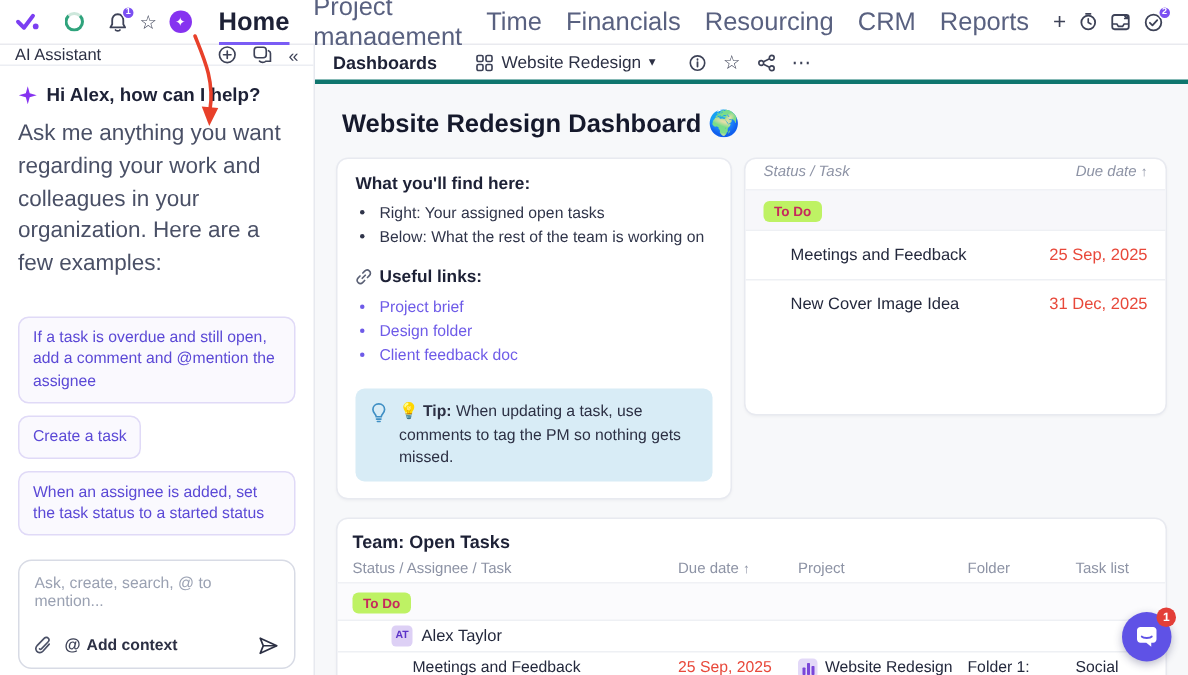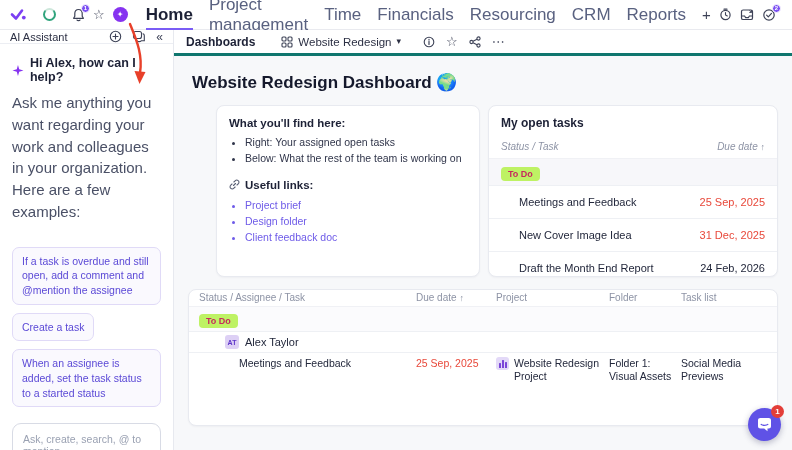--- a/index.html
+++ b/index.html
@@ -38,21 +38,21 @@
     width:17px; height:17px; border-radius:4px; background:#ded5f7; color:#4a3d8f;
     font-size:9px; font-weight:bold; display:flex; align-items:center; justify-content:center; position:relative;
   }
   .avatar-sub { position:absolute; top:-3px; right:-3px; width:7px; height:7px; border-radius:2px;
                 background:#c3b4ef; border:1px solid #fff; }
 
   
   .app-body { display:flex; height:420px; }
 
   
-  .sidebar { width:174px; background:#fff; border-right:1px solid #e7e9ef; display:flex; flex-direction:column; }
+  .sidebar { width:210px; background:#fff; border-right:1px solid #e7e9ef; display:flex; flex-direction:column; }
   .sb-header { height:26px; border-bottom:1px solid #eceef3; display:flex; align-items:center;
                padding:0 10px; gap:10px; }
   .sb-title { font-size:11px; color:#2c3044; }
   .sb-header .spacer { flex:1; }
   .sb-content { flex:1; display:flex; flex-direction:column; justify-content:flex-end; padding:12px; gap:8px; }
   .greeting { display:flex; align-items:center; gap:6px; font-size:12.5px; font-weight:bold; color:#1d2136; }
   .sb-desc { font-size:15px; color:#4a5066; line-height:1.45; margin-bottom:16px; }
   .chip {
     border:1px solid #e0daf7; background:#faf9fe; color:#5b49d6; font-size:10.5px; line-height:1.4;
     border-radius:7px; padding:6px 9px; cursor:pointer;
@@ -76,21 +76,21 @@
   .db-selector span { font-size:11.5px; color:#2c3044; }
   .mh-icons { display:flex; align-items:center; gap:11px; margin-left:14px; }
 
   .content { padding:10px 14px 0; overflow:hidden; flex:1; }
   .page-title { font-size:17px; font-weight:bold; color:#15192c; margin:6px 0 12px 4px; }
 
   .panel { background:#fff; border:1px solid #e8eaf0; border-radius:8px; box-shadow:0 1px 2px rgba(20,20,43,.04); }
   .panels-row { display:flex; gap:8px; }
 
   
-  .info-panel { width:264px; padding:11px 12px;margin-left:28px; }
+  .info-panel { width:264px; padding:11px 12px; }
   .info-title { font-size:11.5px; font-weight:bold; color:#1d2136; }
   .info-list { margin:6px 0 0 16px; }
   .info-list li { font-size:10.5px; color:#30354a; line-height:1.5; }
   .links-title { display:flex; align-items:center; gap:5px; font-size:11.5px; font-weight:bold; color:#1d2136; margin-top:12px; }
   .links-list { margin:6px 0 0 16px; }
   .links-list li { font-size:10.5px; line-height:1.55; color:#6e5be8; }
   .links-list a { color:#6e5be8; text-decoration:none; cursor:pointer; }
   .tip-box { margin-top:14px; background:#d8ecf6; border-radius:6px; padding:8px 9px; display:flex; gap:7px; }
   .tip-text { font-size:10.5px; color:#2c3044; line-height:1.45; }
   .tip-text b { font-weight:bold; }
@@ -343,50 +343,56 @@
             <svg width="11" height="11" viewBox="0 0 11 11">
               <path d="M4.5 6.5 L6.5 4.5 M3 5 L1.8 6.2 C0.8 7.2 0.8 8.6 1.8 9.4 C2.7 10.2 4 10.1 4.9 9.2 L6.1 8 M8 6 L9.2 4.8 C10.2 3.8 10.2 2.4 9.2 1.6 C8.3 0.8 7 0.9 6.1 1.8 L4.9 3" stroke="#5a6075" stroke-width="1.1" fill="none" stroke-linecap="round"></path>
             </svg>
             <span>Useful links:</span>
           </div>
           <ul class="links-list">
             <li><a>Project brief</a></li>
             <li><a>Design folder</a></li>
             <li><a>Client feedback doc</a></li>
           </ul>
+          <div class="tip-box">
+            <svg width="13" height="14" viewBox="0 0 13 14" style="flex:0 0 auto; margin-top:1px">
+              <path d="M6.5 1.2 C4.2 1.2 2.6 2.9 2.6 5 C2.6 6.4 3.4 7.3 4.1 8.2 C4.5 8.7 4.7 9.2 4.8 9.8 L8.2 9.8 C8.3 9.2 8.5 8.7 8.9 8.2 C9.6 7.3 10.4 6.4 10.4 5 C10.4 2.9 8.8 1.2 6.5 1.2 Z" fill="none" stroke="#3f8fc4" stroke-width="1.1"></path>
+              <path d="M5 11.4 L8 11.4 M5.6 13 L7.4 13" stroke="#3f8fc4" stroke-width="1.1" stroke-linecap="round"></path>
+            </svg>
+            <div class="tip-text">
+              <b>💡 Tip:</b>
+              <span>When updating a task, use comments to tag the PM so nothing gets missed.</span>
+            </div>
+          </div>
         </div>
 
         <div class="panel mytasks-panel">
-          <div class="panel-title">My open tasks</div>
           <div class="thead">
             <span class="th">Status / Task</span>
             <span class="th">
               <span>Due date</span>
               <span class="sort-arrow">↑</span>
             </span>
           </div>
           <div class="group-row">
             <span class="todo-badge">To Do</span>
           </div>
           <div class="mt-row">
             <span class="task-name">Meetings and Feedback</span>
             <span class="due red">25 Sep, 2025</span>
           </div>
           <div class="mt-row">
             <span class="task-name">New Cover Image Idea</span>
             <span class="due red">31 Dec, 2025</span>
           </div>
-          <div class="mt-row">
-            <span class="task-name">Draft the Month End Report</span>
-            <span class="due">24 Feb, 2026</span>
-          </div>
         </div>
       </div>
 
       <div class="panel team-panel">
+        <div class="panel-title">Team: Open Tasks</div>
         <div class="trow head">
           <span class="th">Status / Assignee / Task</span>
           <span class="th">
             <span>Due date</span>
             <span class="sort-arrow">↑</span>
           </span>
           <span class="th">Project</span>
           <span class="th">Folder</span>
           <span class="th">Task list</span>
         </div>

